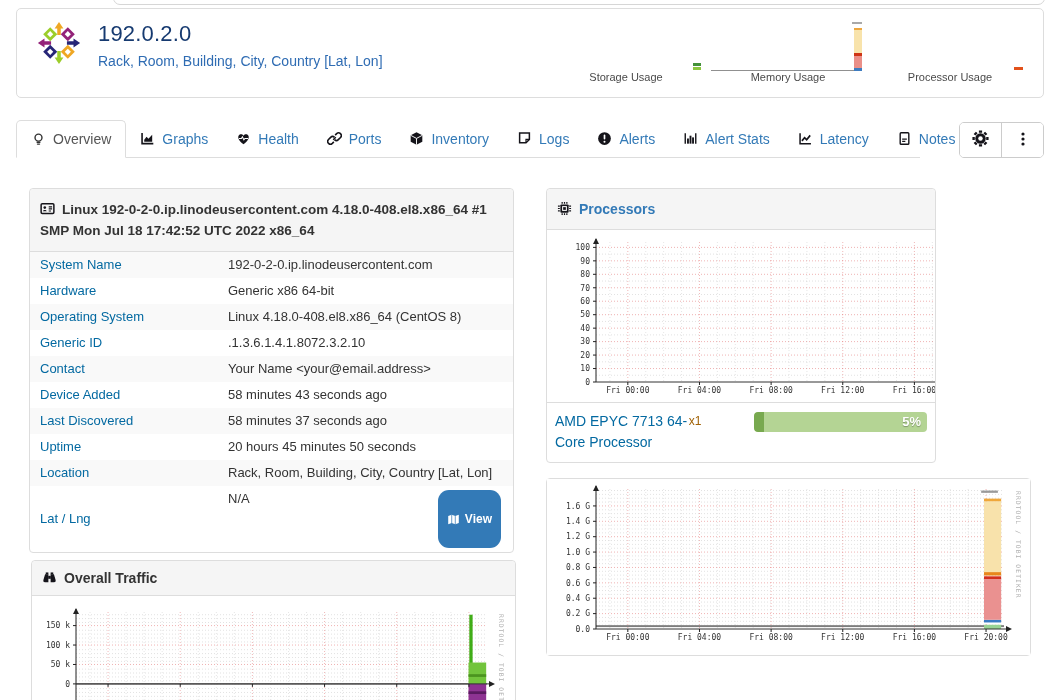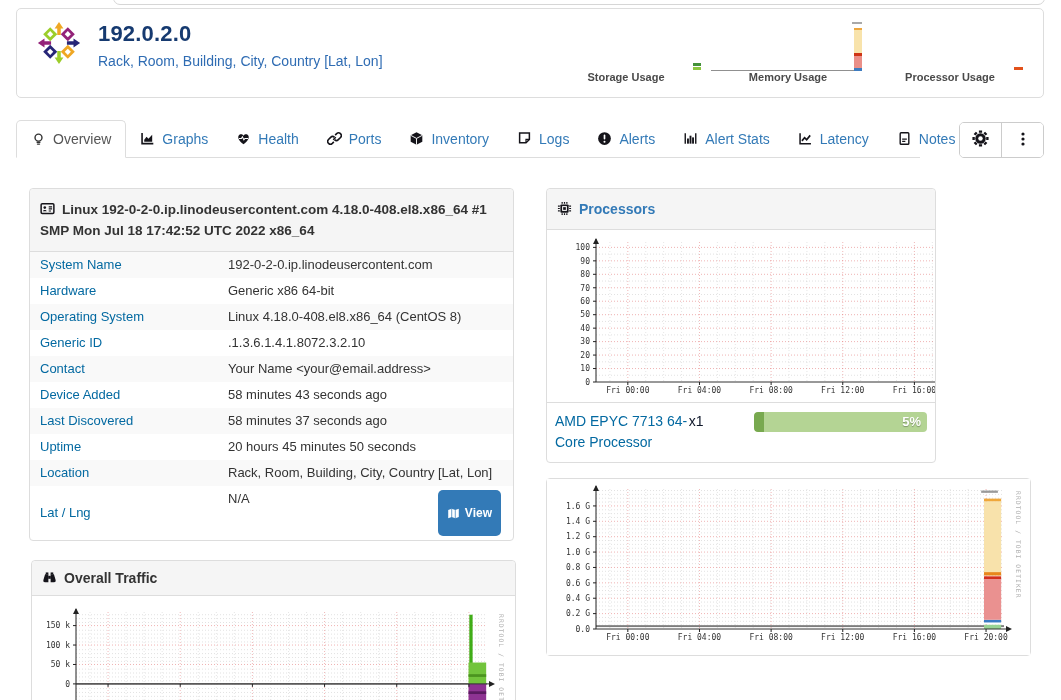--- a/index.html
+++ b/index.html
@@ -7,23 +7,23 @@
     position:relative;width:1061px;height:700px;overflow:hidden;
     background:#fff;font-family:"Liberation Sans",sans-serif;color:#333;font-size:13px;
   }
   
   #nav-remnant{position:absolute;top:-31px;left:113px;width:930px;height:34px;
     border:1px solid #d6d6d6;border-radius:7px;background:#fff}
   
   #device-card{position:absolute;left:16px;top:8px;width:1028px;height:90px;
     background:#fff;border:1px solid #ddd;border-radius:5px;box-sizing:border-box}
   #centos-logo{position:absolute;left:20px;top:10px;width:44px;height:48px}
-  #device-title{position:absolute;left:81px;top:12px;font-size:22px;font-weight:bold;color:#163a70;letter-spacing:.2px}
+  #device-title{position:absolute;left:81px;top:12px;font-size:22px;font-weight:normal;color:#163a70;letter-spacing:.2px}
   #device-location{position:absolute;left:81px;top:44px;font-size:14px;color:#2f6cb3}
-  .mini-label{position:absolute;top:62px;transform:translateX(-50%);font-size:11px;font-weight:bold;color:#4a4a4a;white-space:nowrap}
+  .mini-label{position:absolute;top:62px;transform:translateX(-50%);font-size:11px;font-weight:normal;color:#4a4a4a;white-space:nowrap}
   .mm{position:absolute}
   
   #tabbar{position:absolute;left:16px;top:120px;width:904px;height:38px;border-bottom:1px solid #ddd;display:flex;align-items:flex-end;box-sizing:border-box}
   .tab{display:inline-flex;align-items:center;gap:7px;padding:0 14px;height:37px;color:#337ab7;
     font-size:14px;cursor:pointer;text-decoration:none;white-space:nowrap}
   .tab .ic{color:#15141a;display:inline-flex}
   .tab.active{background:#fff;border:1px solid #ddd;border-bottom:1px solid #fff;border-radius:5px 5px 0 0;
     color:#555;height:38px;margin-bottom:-1px;box-sizing:border-box}
   .tab.active .ic{color:#333}
   #tab-actions{position:absolute;right:0px;top:1px;display:flex;border:1px solid #ccc;border-radius:5px;overflow:hidden;background:#fff}
@@ -33,31 +33,31 @@
   .panel{position:absolute;background:#fff;border:1px solid #ddd;border-radius:4px;box-sizing:border-box}
   .panel-heading{background:#f5f5f5;border-bottom:1px solid #ddd;border-radius:4px 4px 0 0;font-weight:bold;color:#333}
   #panel-system{left:29px;top:188px;width:485px}
   #panel-system .panel-heading{padding:10px 10px;font-size:13.5px;line-height:21px}
   .head-ic{display:inline-flex;vertical-align:-2px;margin-right:7px;color:#15141a}
   .info-table{width:100%;border-collapse:collapse;font-size:13px}
   .info-table td{padding:4px 10px;line-height:18px;vertical-align:middle}
   .info-table tr:nth-child(odd){background:#f9f9f9}
   .info-table td.lbl{width:168px;color:#0369a1}
   .view-btn{float:right;display:inline-flex;align-items:center;gap:5px;background:#337ab7;color:#fff;
-    font-size:12px;font-weight:bold;padding:14px 9px;border-radius:5px;cursor:pointer;margin-right:2px}
+    font-size:12px;font-weight:bold;padding:20px 9px;border-radius:11px;cursor:pointer;margin-right:2px}
   #panel-traffic{left:31px;top:560px;width:485px;height:172px}
   #panel-traffic .panel-heading{padding:9px 10px;font-size:14px}
   #panel-processors{left:546px;top:188px;width:390px}
   #panel-memory{left:546px;top:478px;width:485px}
   .panel-heading.link{color:#337ab7;padding:12px 10px;font-size:14px}
   .graph-wrap{background:#fff;overflow:hidden}
   
   #cpu-row{border-top:1px solid #ddd;padding:8px 8px 9px 8px;display:flex;align-items:flex-start}
   #cpu-name{width:152px;color:#0369a1;font-size:14px;line-height:21px;cursor:pointer}
-  #cpu-count{width:74px;color:#0f172a;font-size:14px;line-height:21px}
+  #cpu-count{width:74px;color:#a16207;font-size:12px;line-height:21px}
   #cpu-bar{margin-left:auto;width:197px;height:20px;border-radius:4px;background:#b4d494;position:relative;overflow:hidden;margin-top:1px}
   #cpu-bar-fill{position:absolute;left:0;top:0;bottom:0;background:#78a94f;border-radius:4px 0 0 4px}
   #cpu-bar-label{position:absolute;right:6px;top:0;line-height:20px;color:#fff;font-weight:bold;font-size:13px;text-shadow:0 1px 1px rgba(0,0,0,.3)}
   svg.rrd text{font-family:"DejaVu Sans Mono",monospace}
 </style>
 </head>
 <body>
 
 <div id="nav-remnant"></div>
 

